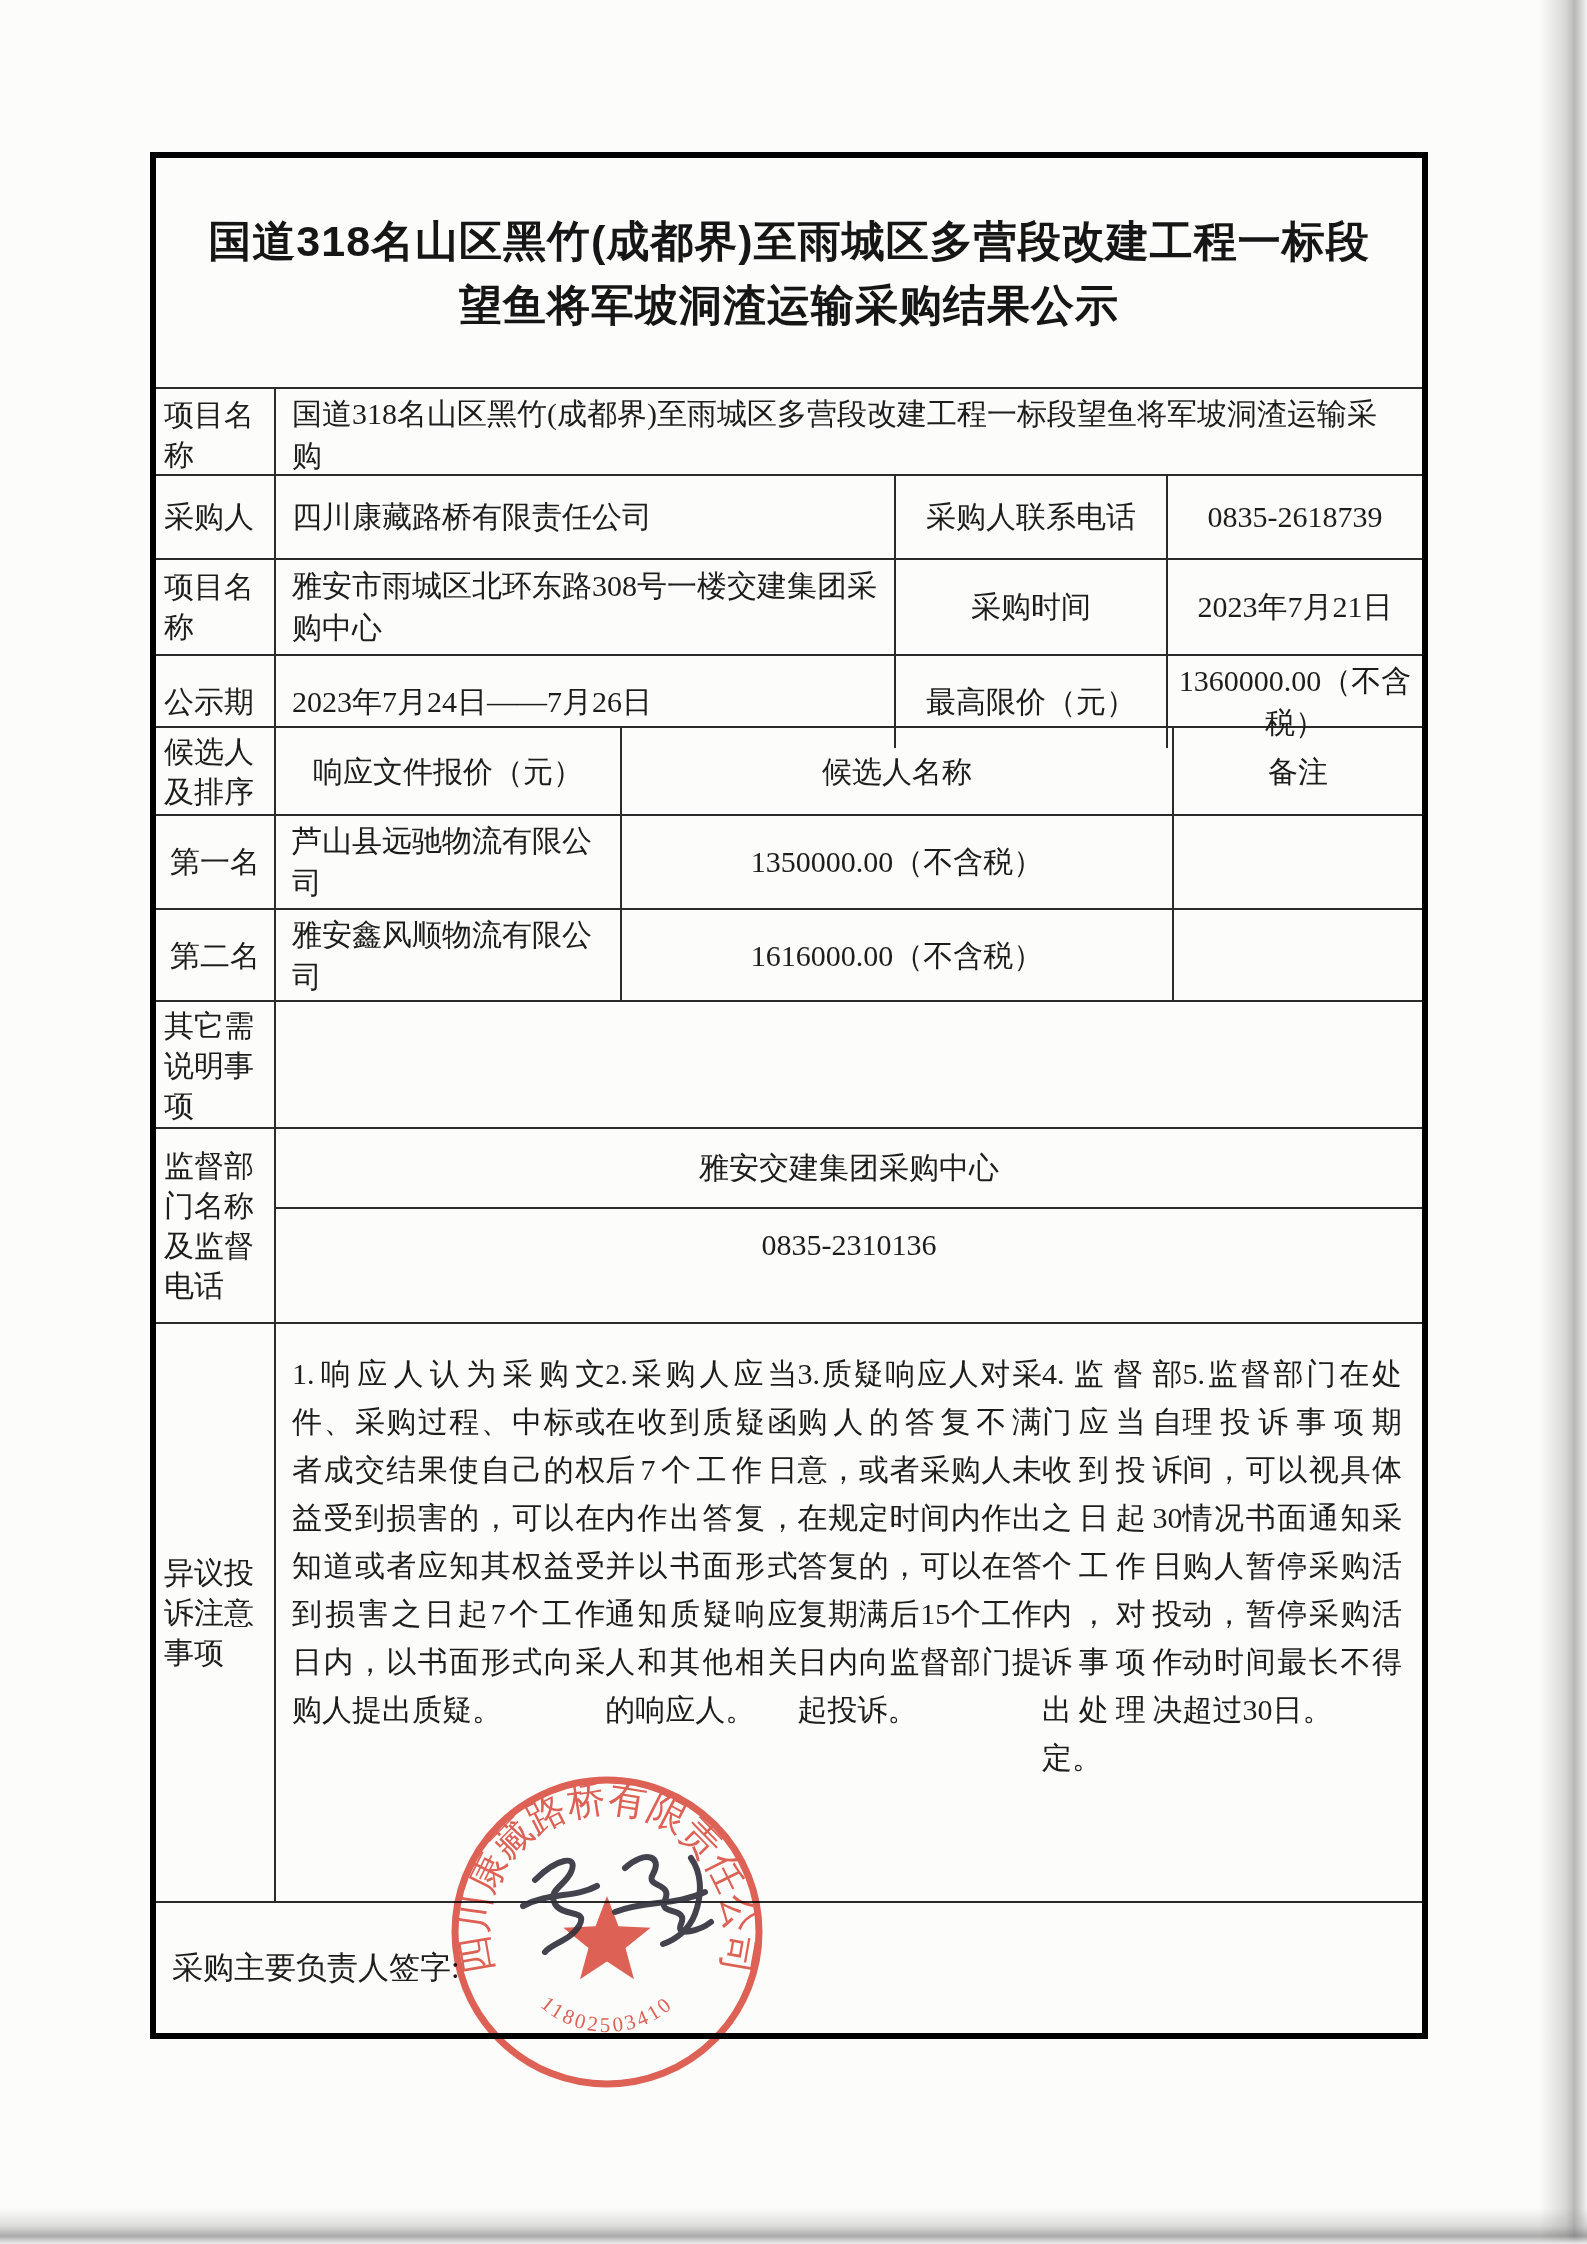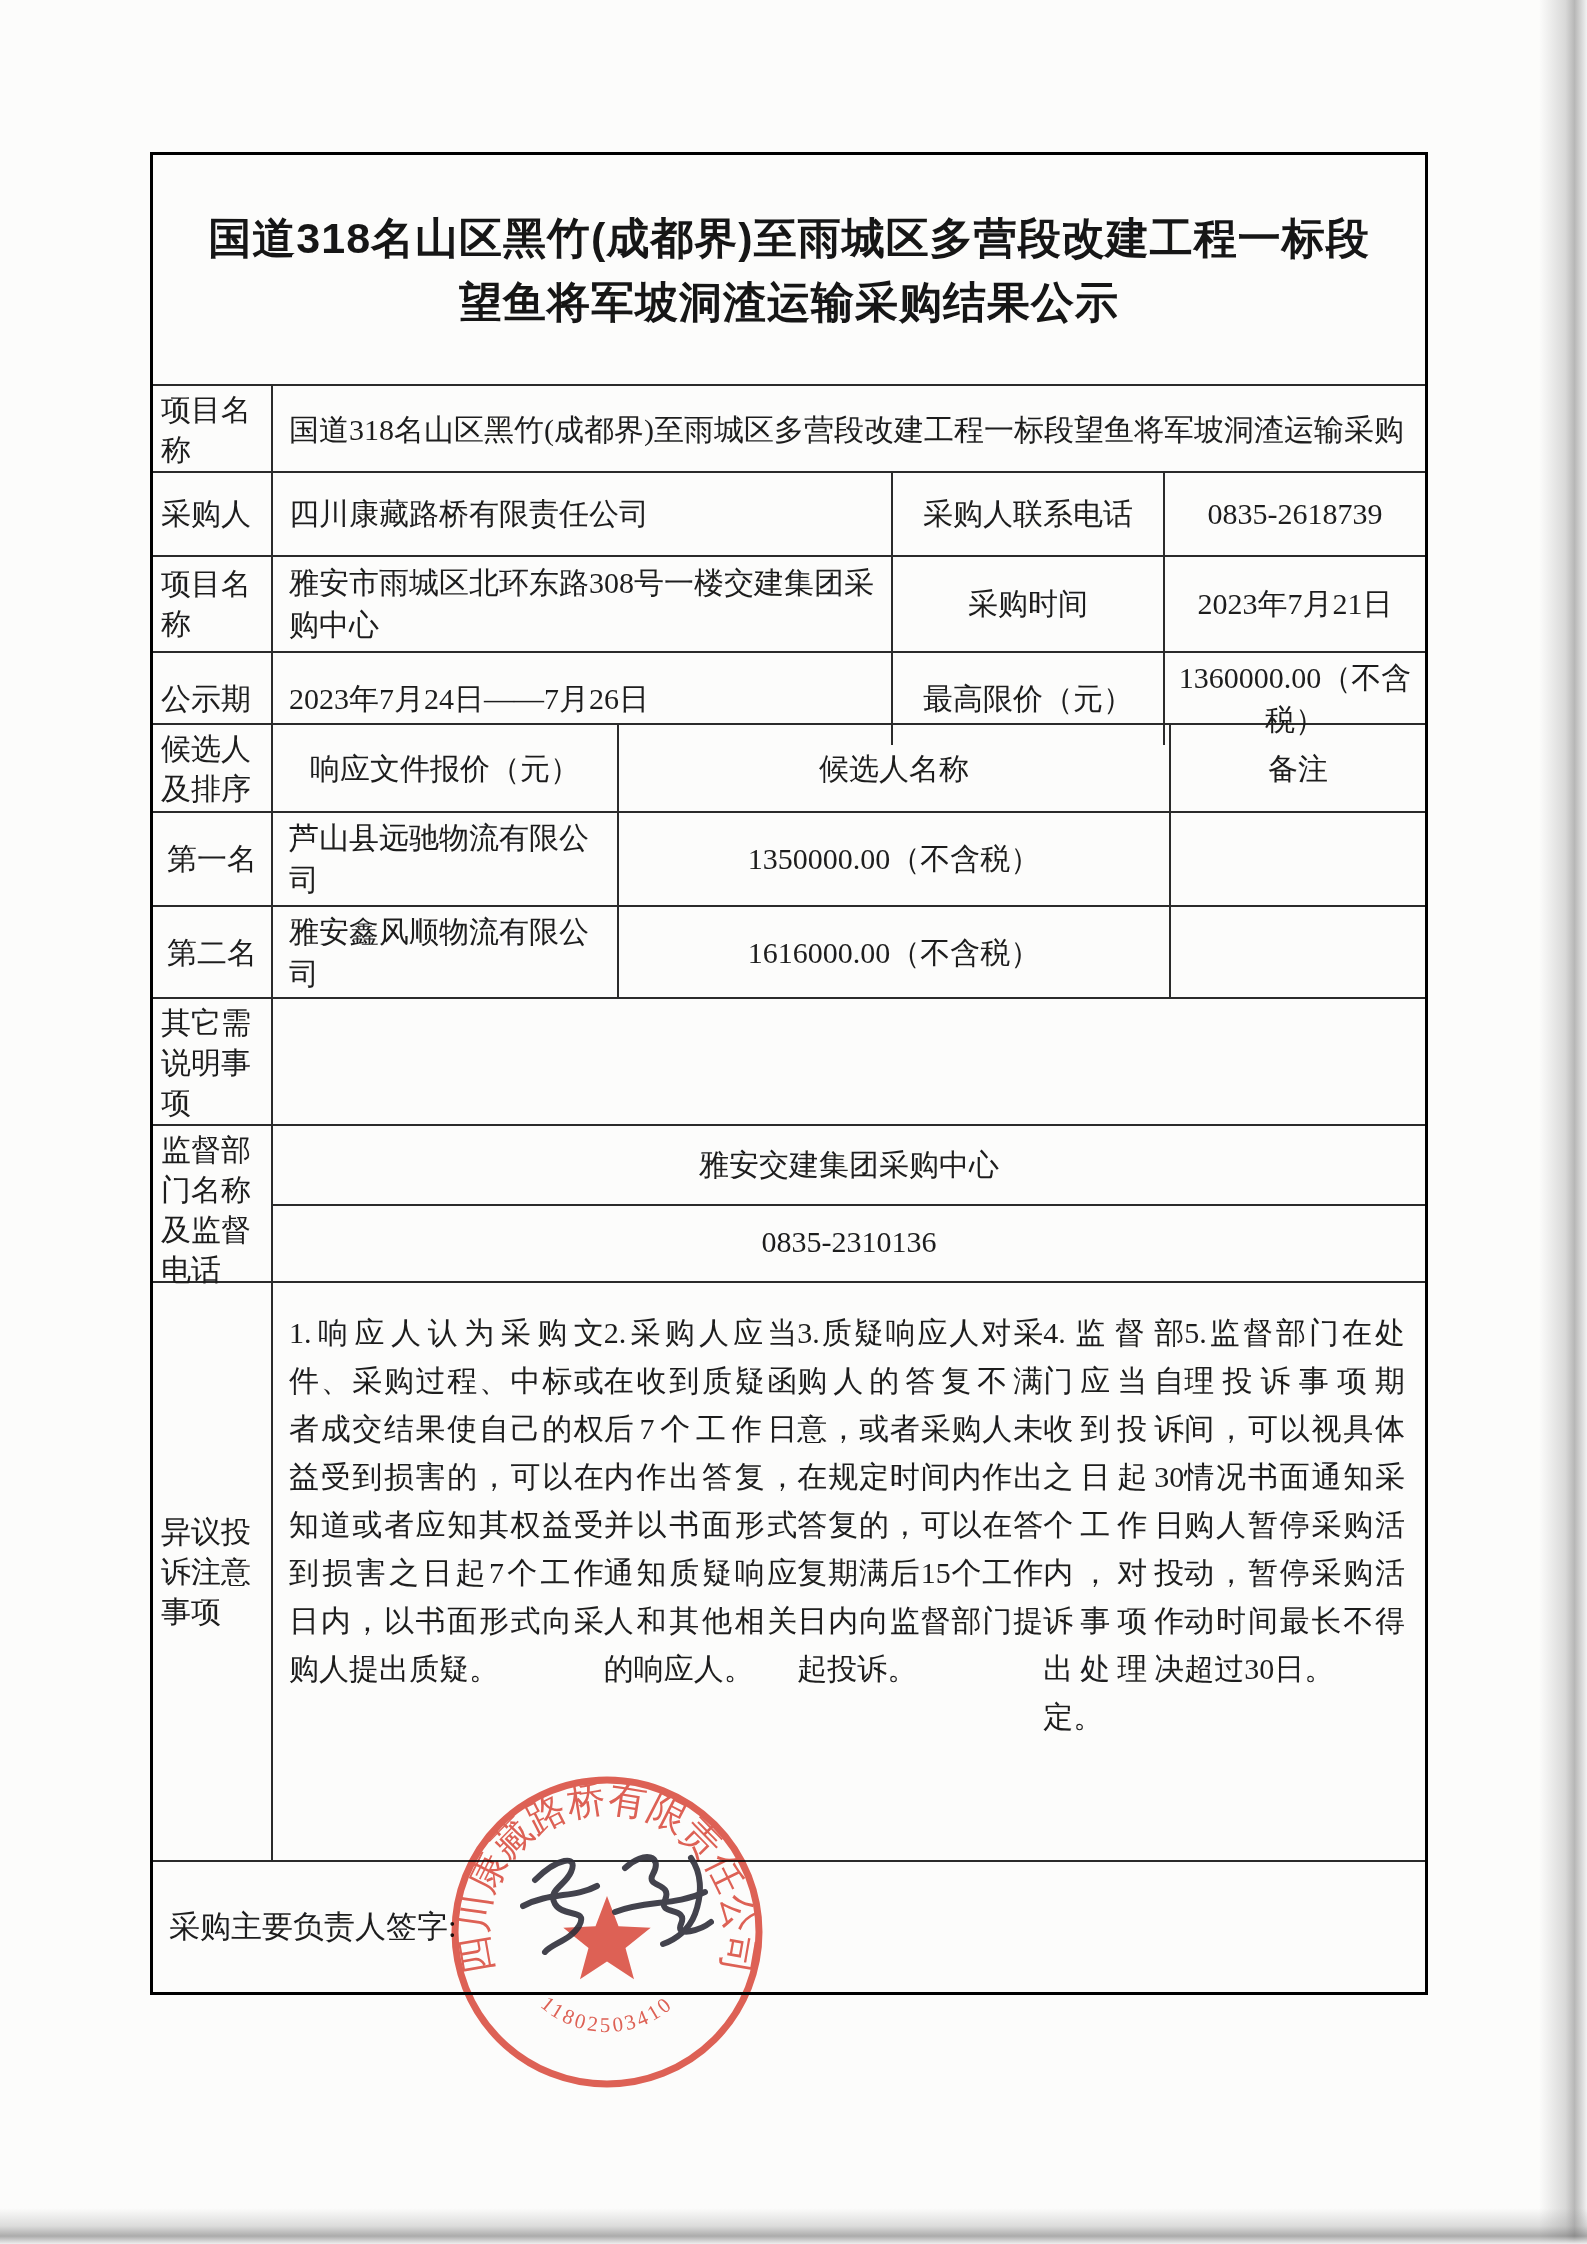--- a/index.html
+++ b/index.html
@@ -8,21 +8,21 @@
     position: relative;
     background: #fcfcfb;
     font-family: "Liberation Serif", "DejaVu Serif", serif;
     color: #1d1d1d;
     overflow: hidden;
   }
   .doc-table {
     position: absolute;
     left: 150px; top: 152px;
     width: 1278px;
-    border: 3px solid #000000;
+    border: 6px solid #000000;
     background: transparent;
   }
   .trow { display: grid; border-bottom: 2px solid #2b2b2b; }
   .trow:last-child { border-bottom: none; }
   .g2  { grid-template-columns: 120px 1fr; }
   .g4i { grid-template-columns: 120px 620px 272px 1fr; }
   .g4c { grid-template-columns: 120px 346px 552px 1fr; }
   .g1  { grid-template-columns: 1fr; }
   .cell {
     border-right: 2px solid #2b2b2b;
@@ -138,21 +138,21 @@
     <div class="cell left">雅安鑫风顺物流有限公司</div>
     <div class="cell center">1616000.00（不含税）</div>
     <div class="cell center"></div>
   </div>
 
   <div class="trow g2" style="height:127px">
     <div class="cell lab">其它需说明事项</div>
     <div class="cell left"></div>
   </div>
 
-  <div class="trow g2" style="height:157px">
+  <div class="trow g2" style="height:195px">
     <div class="cell lab">监督部门名称及监督电话</div>
     <div class="cell" style="padding:0; align-items:stretch;">
       <div class="sup-right" style="width:100%">
         <div class="sup-a">雅安交建集团采购中心</div>
         <div class="sup-b">0835-2310136</div>
       </div>
     </div>
   </div>
 
   <div class="trow g2" style="height:579px">

